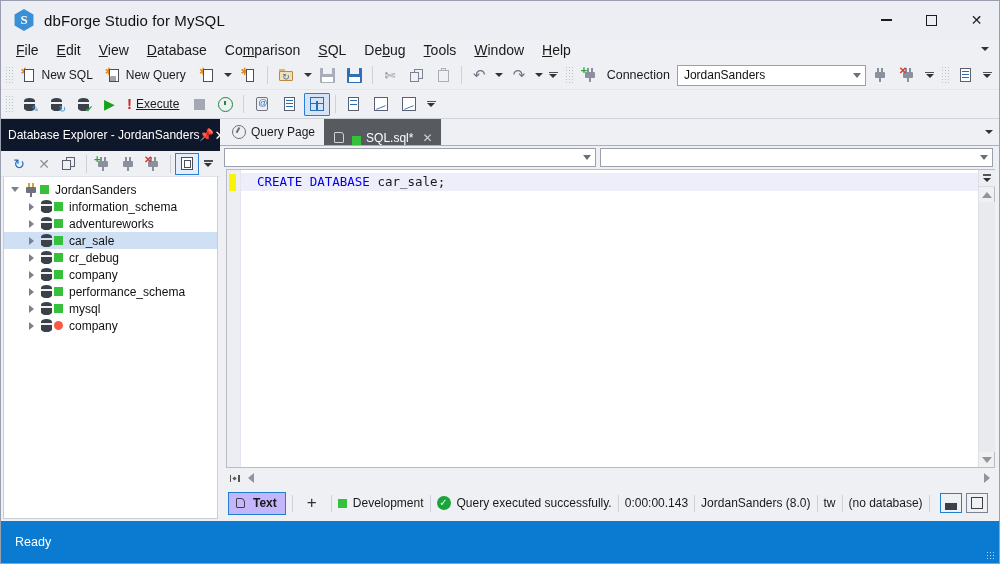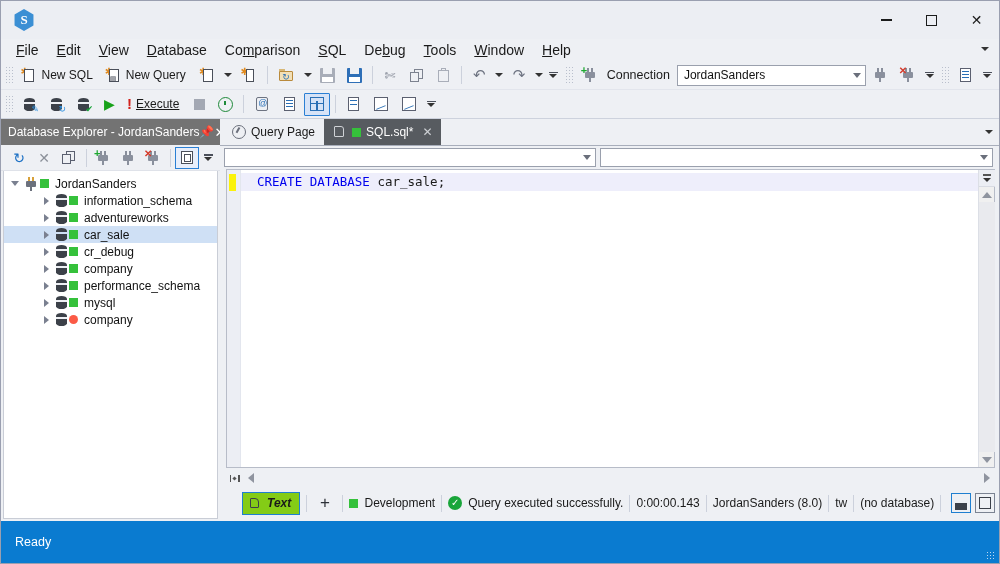--- a/index.html
+++ b/index.html
@@ -203,21 +203,21 @@
     background:#eef0f4;
   }
 
   
   .left {
     width:219px; min-width:219px;
     display:flex; flex-direction:column;
     background:#eef0f4;
   }
   .panel-title {
-    height:26px; min-height:22px; background:#737373;
+    height:32px; min-height:22px; background:#0f172a;
     display:flex; align-items:center; color:#fff;
     padding-left:7px; font-size:12px;
   }
   .panel-title .t { flex:1; white-space:nowrap; }
   .panel-title .pin { width:16px; text-align:center; font-size:12px; }
   .panel-title .cl { width:20px; text-align:center; font-size:13px; }
   .panel-tb {
     height:26px; min-height:26px; background:#eef0f4;
     display:flex; align-items:center; padding-left:6px;
     border-bottom:1px solid #dfe2e9;
@@ -249,38 +249,38 @@
   .node .exp {
     width:16px; display:flex; align-items:center; justify-content:center; flex:none;
   }
   .tri-r { width:0;height:0;border-top:4px solid transparent;border-bottom:4px solid transparent;border-left:5px solid #7a8090; }
   .tri-dn { width:0;height:0;border-left:4px solid transparent;border-right:4px solid transparent;border-top:5px solid #7a8090; }
   .dot { width:9px; height:9px; flex:none; margin-right:6px; }
   .dot.green { background:#35c13b; }
   .dot.red { background:#fb5a46; border-radius:50%; }
   .node .lbl { padding-right:5px; }
   .node.lvl1 { padding-left:3px; }
-  .node.lvl2 { padding-left:34px; }
+  .node.lvl2 { padding-left:19px; }
 
   
   .right {
     flex:1; min-width:0; display:flex; flex-direction:column;
     background:#eef0f4;
   }
   .tabstrip {
     height:26px; min-height:26px; display:flex; align-items:stretch;
     position:relative; background:#eef0f4;
   }
   .tab {
     display:flex; align-items:center; gap:5px;
     padding:0 9px; font-size:12px; color:#1a1a1a;
   }
   .tab.start { padding-left:12px; }
   .tab.active {
-    background:#575b60; color:#fff;
+    background:#575b60; color:#fff;align-items:flex-end;
   }
   .tab .x { font-size:12px; margin-left:4px; color:#cfd2d6; }
   .ico-startpage { width:14px; height:14px; border:1.6px solid #6a6f7b; border-radius:50%; position:relative;}
   .ico-startpage::after{ content:""; position:absolute; left:4px; top:1px; width:1.6px; height:6px; background:#6a6f7b; transform:rotate(30deg);}
   .ico-sqltab { width:14px; height:14px; position:relative; }
   .ico-sqltab .p { position:absolute; left:1px; top:1px; width:10px; height:11px; border:1.4px solid #cfd2d6; border-radius:1px 3px 1px 1px;}
   .tabstrip .strip-dd {
     position:absolute; right:6px; top:0; height:26px;
     display:flex; align-items:center;
   }
@@ -357,21 +357,21 @@
   .hb-track { flex:1; height:17px; background:#eef0f4; }
 
   .docstatus {
     height:30px; min-height:30px; display:flex; align-items:center;
     margin:0 4px 3px 6px; background:#eef0f4; gap:0;
     font-size:12px;
   }
   .ds-text-btn {
     display:flex; align-items:center; gap:5px;
     height:23px; padding:0 8px 0 6px;
-    border:1.6px solid #1f7fd0; background:#84cc16; margin-left:16px;font-style:italic;
+    border:1.6px solid #1f7fd0; background:#c4b5fd; margin-left:2px;
   }
   .ds-text-btn .lbl { font-weight:bold; }
   .ico-scroll { width:13px; height:13px; position:relative; }
   .ico-scroll .r { position:absolute; left:1px; top:1px; width:9px; height:10px; border:1.5px solid #3b4049; border-radius:1px 4px 1px 1px;}
   .ds-plus {
     width:26px; height:23px; display:flex; align-items:center; justify-content:center;
     font-size:17px; color:#2c3038;
   }
   .ds-sep { width:1px; height:17px; background:#ccd1dc; margin:0 6px; flex:none; }
   .ds-cell { display:flex; align-items:center; gap:6px; white-space:nowrap; }
@@ -408,20 +408,21 @@
 </head>
 <body>
 
 <div class="app">
 
   <div class="titlebar">
     <div class="app-logo">
       <div class="hex"></div>
       <div class="glyph">S</div>
     </div>
+    <div class="title-text">dbForge Studio for MySQL</div>
     <div class="win-btns">
       <div class="win-btn">
           <span class="bar"></span>
         </div>
       <div class="win-btn">
           <span class="sq"></span>
         </div>
       <div class="win-btn close">
           <span class="xx">✕</span>
         </div>

